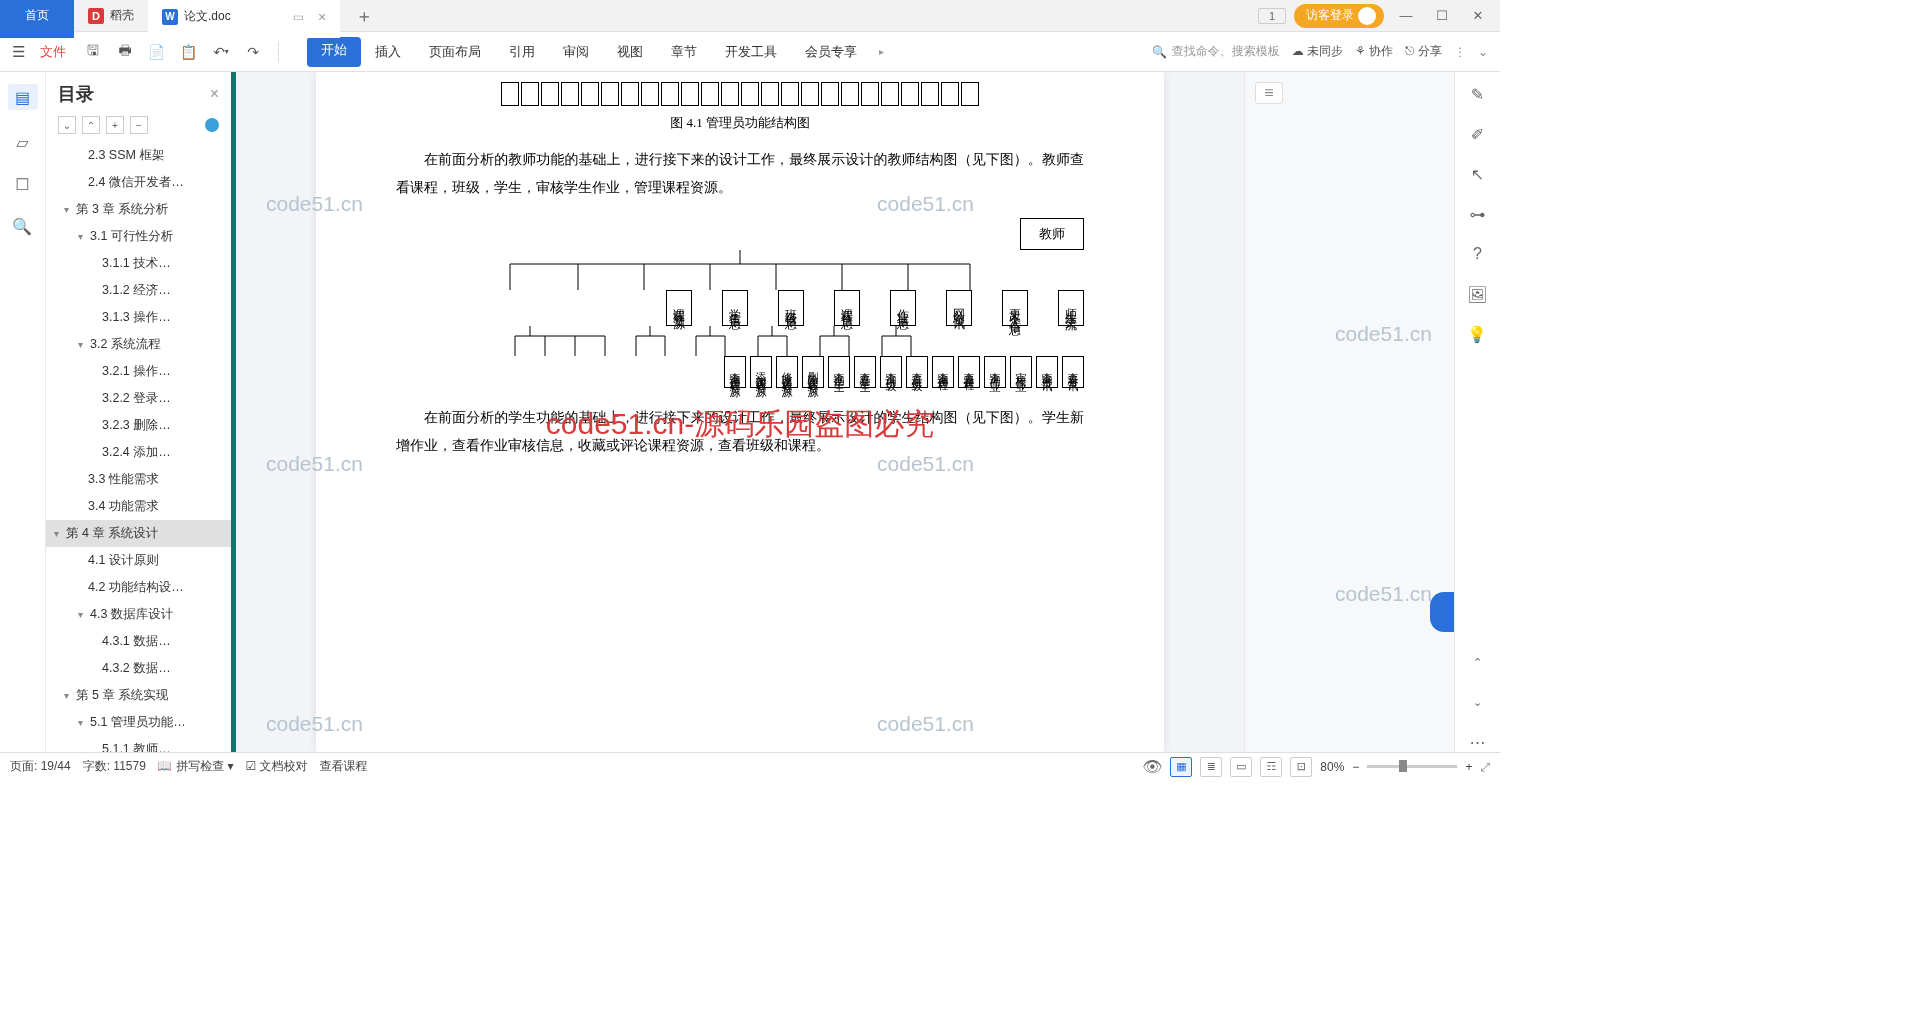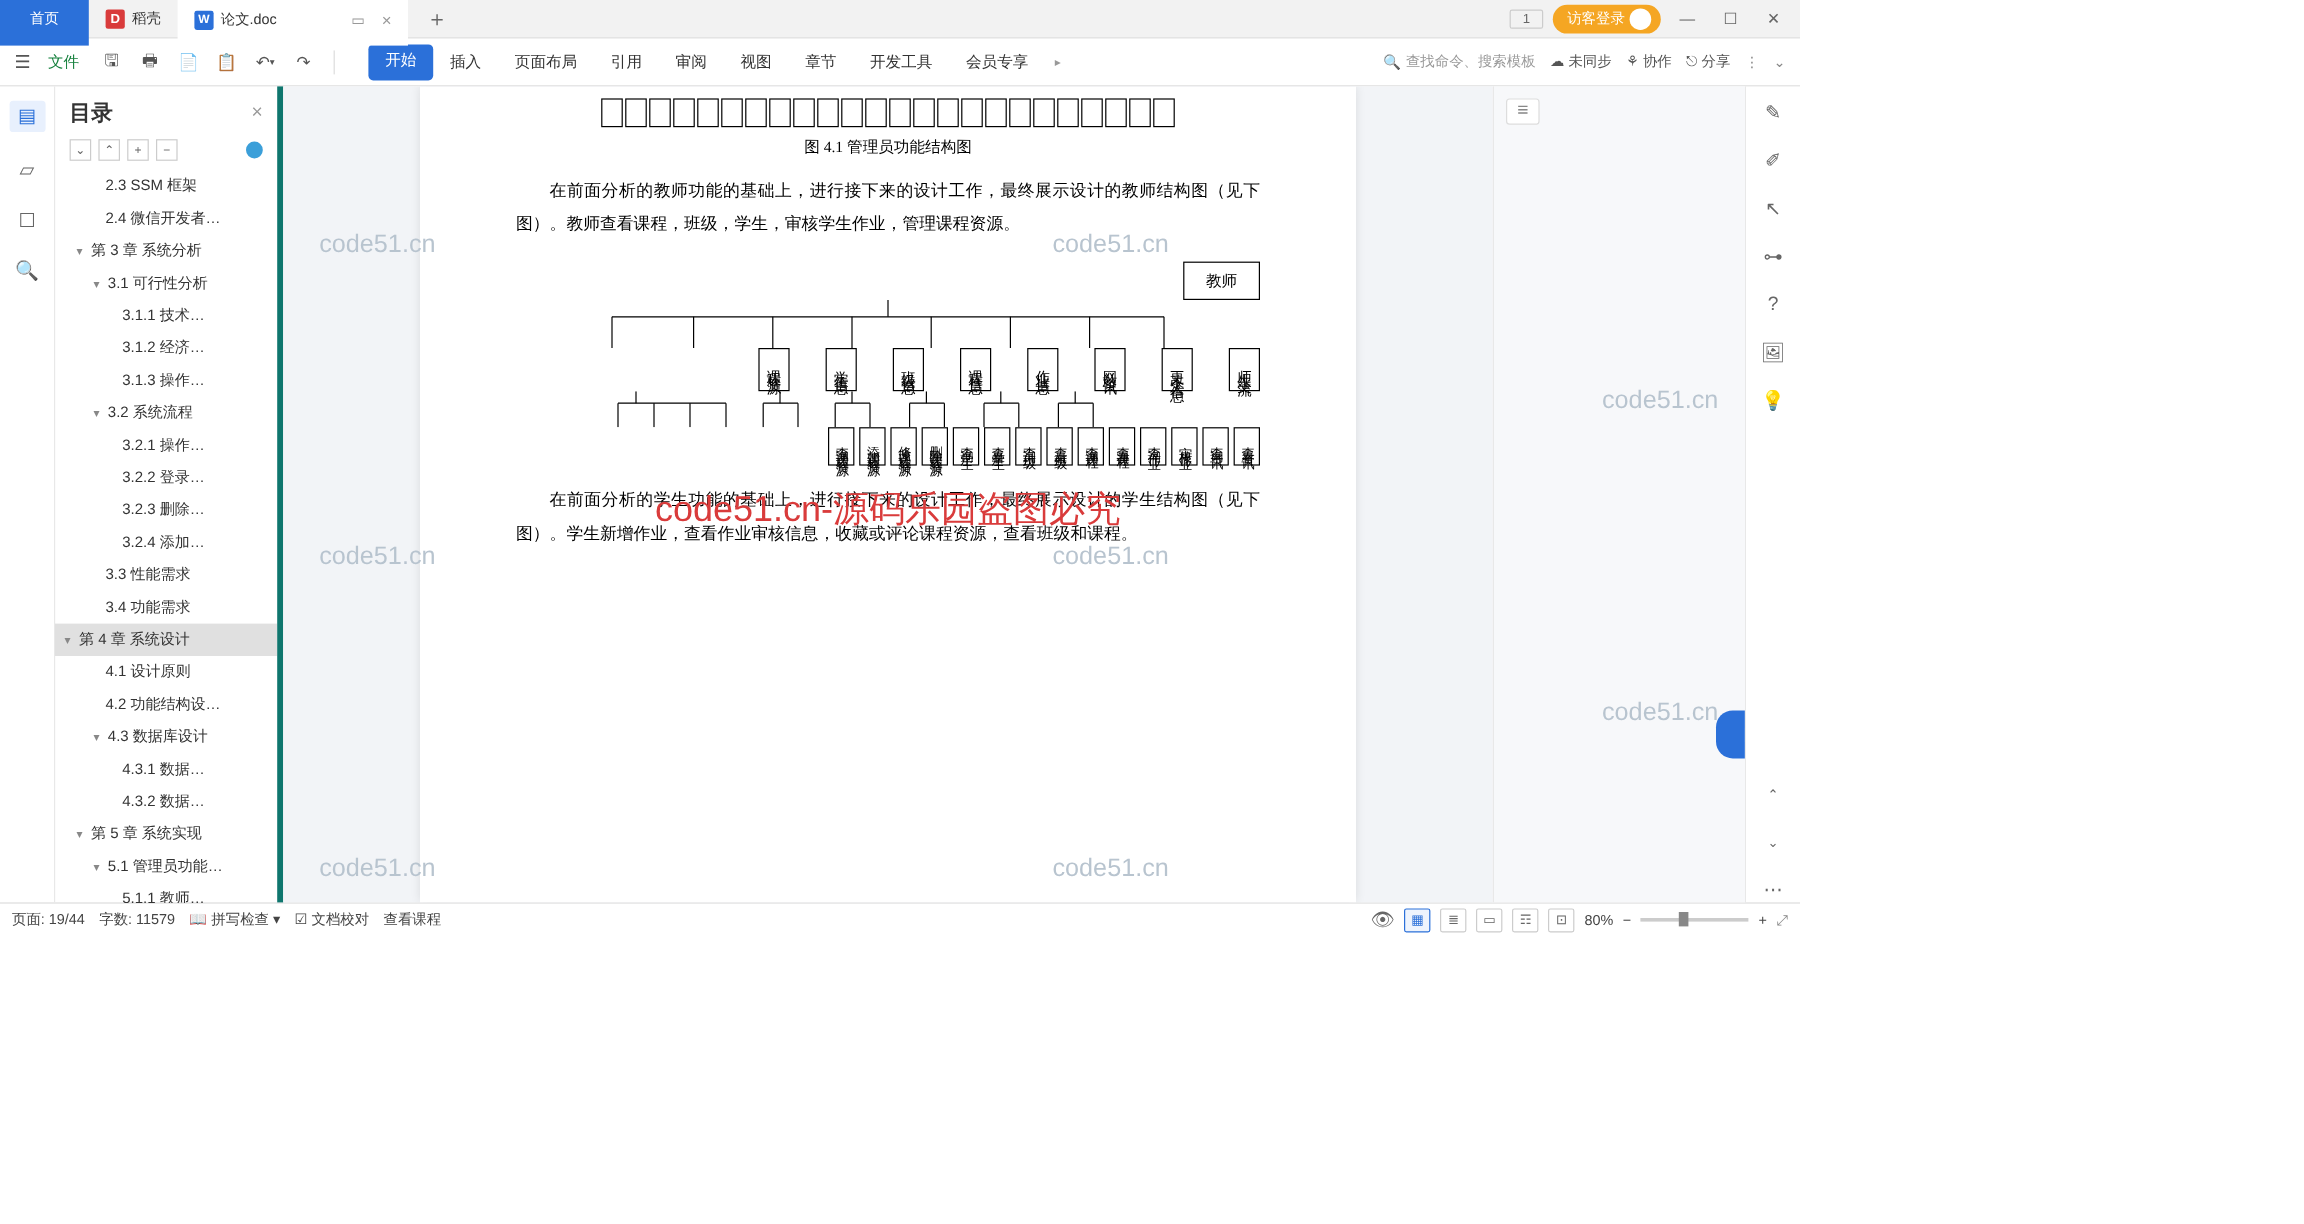--- a/index.html
+++ b/index.html
@@ -13,21 +13,21 @@
 .tab-icon-w { background: #2b70d9; color: #fff; border-radius: 2px; font-size: 10px; font-weight: bold; }
 .tab-close { margin-left: 8px; color: #999; font-size: 14px; }
 .tab-add { padding: 0 15px; color: #666; font-size: 18px; }
 .tb-right { margin-left: auto; display: flex; align-items: center; gap: 8px; padding-right: 8px; }
 .guest-btn { background: #f5a623; color: #fff; padding: 3px 8px 3px 12px; border-radius: 12px; font-size: 12px; display: flex; align-items: center; gap: 4px; }
 .avatar-circ { width: 18px; height: 18px; background: #fff; border-radius: 50%; }
 .win-btn { width: 28px; text-align: center; color: #666; font-size: 13px; }
 .ribbon { height: 40px; display: flex; align-items: center; padding: 0 12px; gap: 4px; border-bottom: 1px solid #e0e0e0; }
 .ribbon-left { display: flex; align-items: center; gap: 10px; }
 .menu-icon { width: 18px; font-size: 15px; color: #555; }
-.file-label { font-size: 13px; color: #15803d; margin-right: 6px; }
+.file-label { font-size: 13px; color: #ef4444; margin-right: 6px; }
 .tool-icon { width: 22px; height: 22px; display: flex; align-items: center; justify-content: center; color: #555; font-size: 14px; }
 .sep { width: 1px; height: 20px; background: #ddd; margin: 0 4px; }
 .ribbon-tabs { display: flex; gap: 0; margin-left: 20px; }
 .rtab { padding: 6px 14px; font-size: 13px; color: #333; cursor: pointer; }
 .rtab-active { background: #2b70d9; color: #fff; border-radius: 4px; padding: 4px 14px; }
 .ribbon-right { margin-left: auto; display: flex; align-items: center; gap: 12px; font-size: 12px; color: #555; }
 .search-box { display: flex; align-items: center; gap: 4px; color: #999; font-size: 12px; }
 .main { display: flex; height: calc(100% - 32px - 40px - 28px); }
 .left-strip { width: 46px; border-right: 1px solid #e8e8e8; display: flex; flex-direction: column; align-items: center; padding-top: 12px; gap: 22px; }
 .ls-icon { width: 20px; height: 20px; color: #666; font-size: 16px; display: flex; align-items: center; justify-content: center; }
@@ -37,21 +37,21 @@
 .outline-title { font-size: 18px; font-weight: bold; color: #333; }
 .outline-close { color: #999; font-size: 16px; }
 .outline-tools { padding: 4px 12px 8px; display: flex; gap: 6px; align-items: center; }
 .ot-btn { width: 18px; height: 18px; border: 1px solid #ccc; display: flex; align-items: center; justify-content: center; font-size: 10px; color: #666; }
 .ot-badge { width: 14px; height: 14px; background: #3b9fd9; border-radius: 50%; margin-left: auto; }
 .outline-tree { flex: 1; overflow-y: auto; font-size: 12.5px; color: #333; }
 .ot-item { padding: 5px 8px 5px 8px; white-space: nowrap; overflow: hidden; text-overflow: ellipsis; cursor: pointer; }
 .ot-item-active { background: #e0e0e0; }
 .ot-chevron { display: inline-block; width: 12px; color: #888; font-size: 10px; }
 .canvas { flex: 1; background: #f2f4f7; position: relative; overflow: hidden; }
-.page { background: #fff; width: 780px; margin: 0 auto; padding: 10px 80px 40px; min-height: 100%; box-shadow: 0 0 8px rgba(0,0,0,0.1); }
+.page { background: #fff; width: 848px; margin: 0 auto; padding: 10px 80px 40px; min-height: 100%; box-shadow: 0 0 8px rgba(0,0,0,0.1); }
 .caption { text-align: center; font-size: 13px; margin: 8px 0 14px; font-family: SimSun, serif; }
 .body-text { font-size: 14px; line-height: 28px; text-indent: 2em; font-family: SimSun, serif; text-align: justify; }
 .diagram { margin: 16px 0; }
 .dia-node { border: 1px solid #000; padding: 6px 18px; font-size: 13px; font-family: SimSun, serif; background: #fff; }
 .dia-row { display: flex; justify-content: flex-end; gap: 10px; }
 .vert-text { writing-mode: vertical-rl; text-orientation: upright; padding: 8px 5px; font-size: 12px; line-height: 14px; letter-spacing: 3px; }
 .watermark { position: absolute; color: #b8c4cf; font-size: 21px; pointer-events: none; }
 .wm-red { position: absolute; color: #d93b3b; font-size: 30px; left: 50%; transform: translateX(-50%); top: 332px; white-space: nowrap; pointer-events: none; }
 .right-strip { width: 46px; border-left: 1px solid #e8e8e8; display: flex; flex-direction: column; align-items: center; padding-top: 12px; gap: 20px; }
 .statusbar { height: 28px; border-top: 1px solid #ddd; display: flex; align-items: center; padding: 0 10px; font-size: 12px; color: #444; gap: 12px; }

